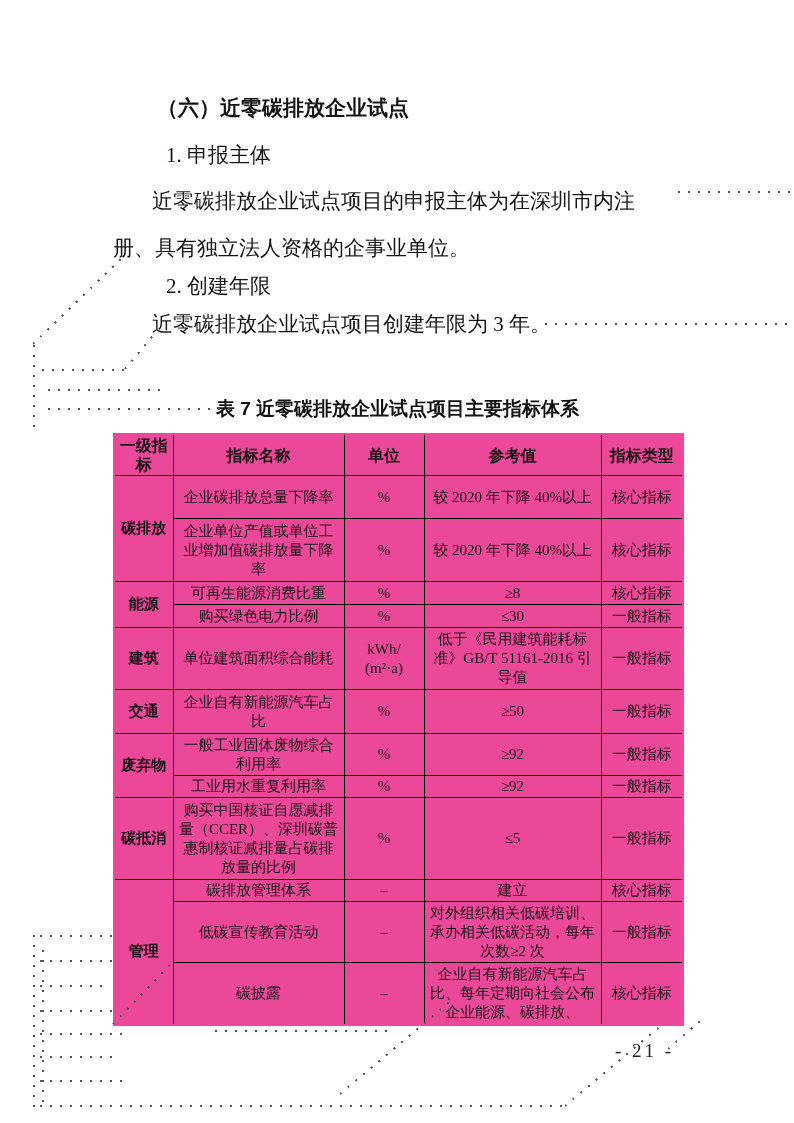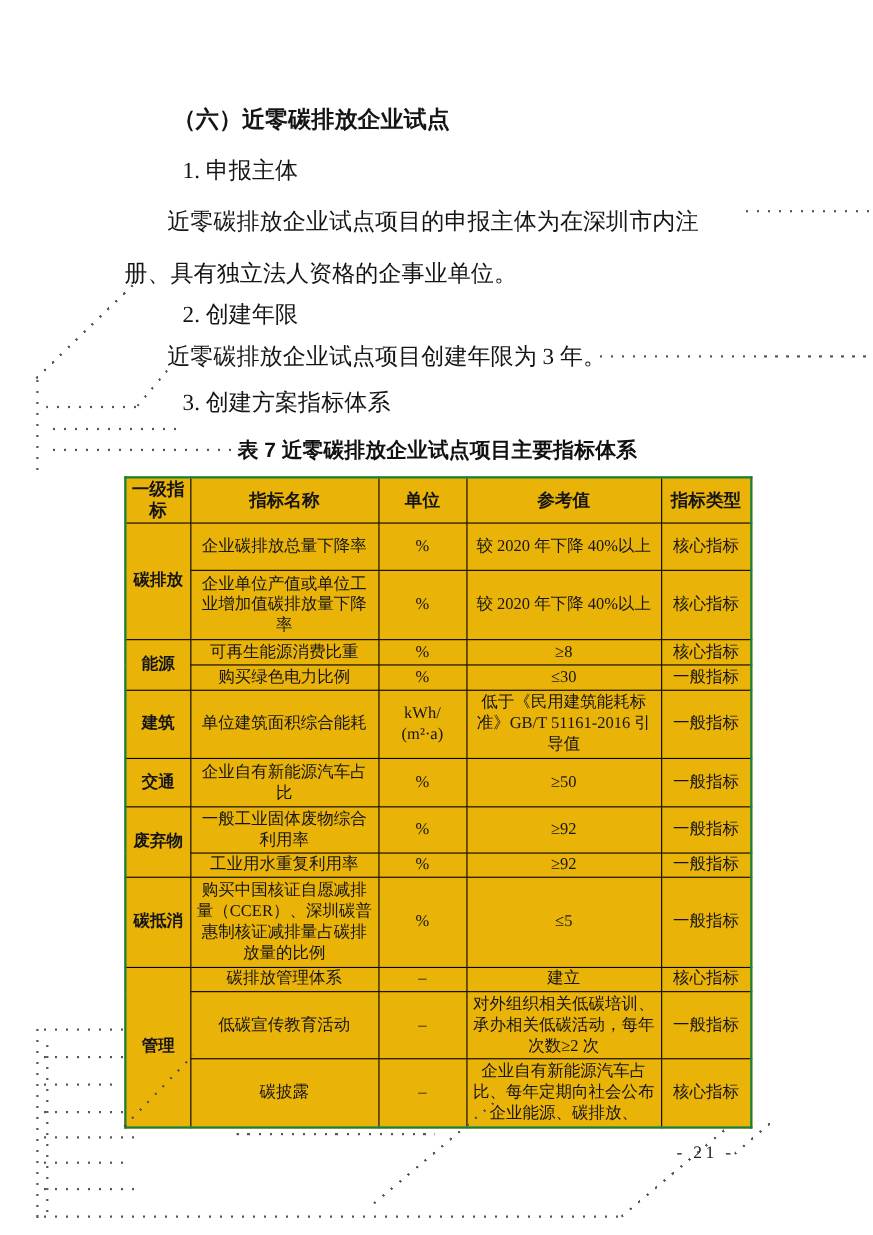--- a/index.html
+++ b/index.html
@@ -8,26 +8,26 @@
     font-family:"Liberation Serif","DejaVu Serif",serif;color:#111;
     overflow:hidden;margin:0 auto;
   }
   .abs{position:absolute;}
   .body-text{font-size:21px;line-height:25px;white-space:nowrap;color:#151515;}
   .bold{font-weight:bold;}
   .caption{
     font-family:"Liberation Sans","DejaVu Sans",sans-serif;
     font-weight:bold;font-size:19px;text-align:center;width:569px;color:#111;
   }
-  .pagenum{font-size:16px;letter-spacing:3px;color:#222;}
+  .pagenum{font-size:19px;letter-spacing:3px;color:#222;}
 
   
   table.indicators{
     border-collapse:collapse;table-layout:fixed;width:569px;
-    border:2px solid #15803d;background:#eab308;
+    border:2px solid #ec4899;background:#ec4899;
   }
   table.indicators td{
     border:1px solid #000;text-align:center;vertical-align:middle;
     font-size:15px;line-height:19px;padding:1px 3px;color:#151515;
     overflow:hidden;word-break:break-word;
   }
   table.indicators thead td{
     font-family:"Liberation Sans","DejaVu Sans",sans-serif;
     font-weight:bold;height:37px;font-size:16px;
   }
@@ -57,21 +57,20 @@
 <body>
 
 <div class="page">
 
   <div class="abs body-text bold" style="left:157px;top:96px;font-family:Liberation Serif, serif;">（六）近零碳排放企业试点</div>
   <div class="abs body-text" style="left:166px;top:143px;">1. 申报主体</div>
   <div class="abs body-text" style="left:152px;top:189px;">近零碳排放企业试点项目的申报主体为在深圳市内注</div>
   <div class="abs body-text" style="left:113px;top:236px;">册、具有独立法人资格的企事业单位。</div>
   <div class="abs body-text" style="left:166px;top:274px;">2. 创建年限</div>
   <div class="abs body-text" style="left:152px;top:312px;">近零碳排放企业试点项目创建年限为 3 年。</div>
-  <div class="abs body-text" style="left:166px;top:354px;">3. 创建方案指标体系</div>
   <div class="abs caption" style="left:113px;top:396px;">表 7 近零碳排放企业试点项目主要指标体系</div>
 
   <table class="indicators abs" style="left:113px;top:433px;">
     <colgroup>
       <col style="width:59px">
         <col style="width:171px">
         <col style="width:80px">
         <col style="width:177px">
         <col style="width:82px">
     </colgroup>

